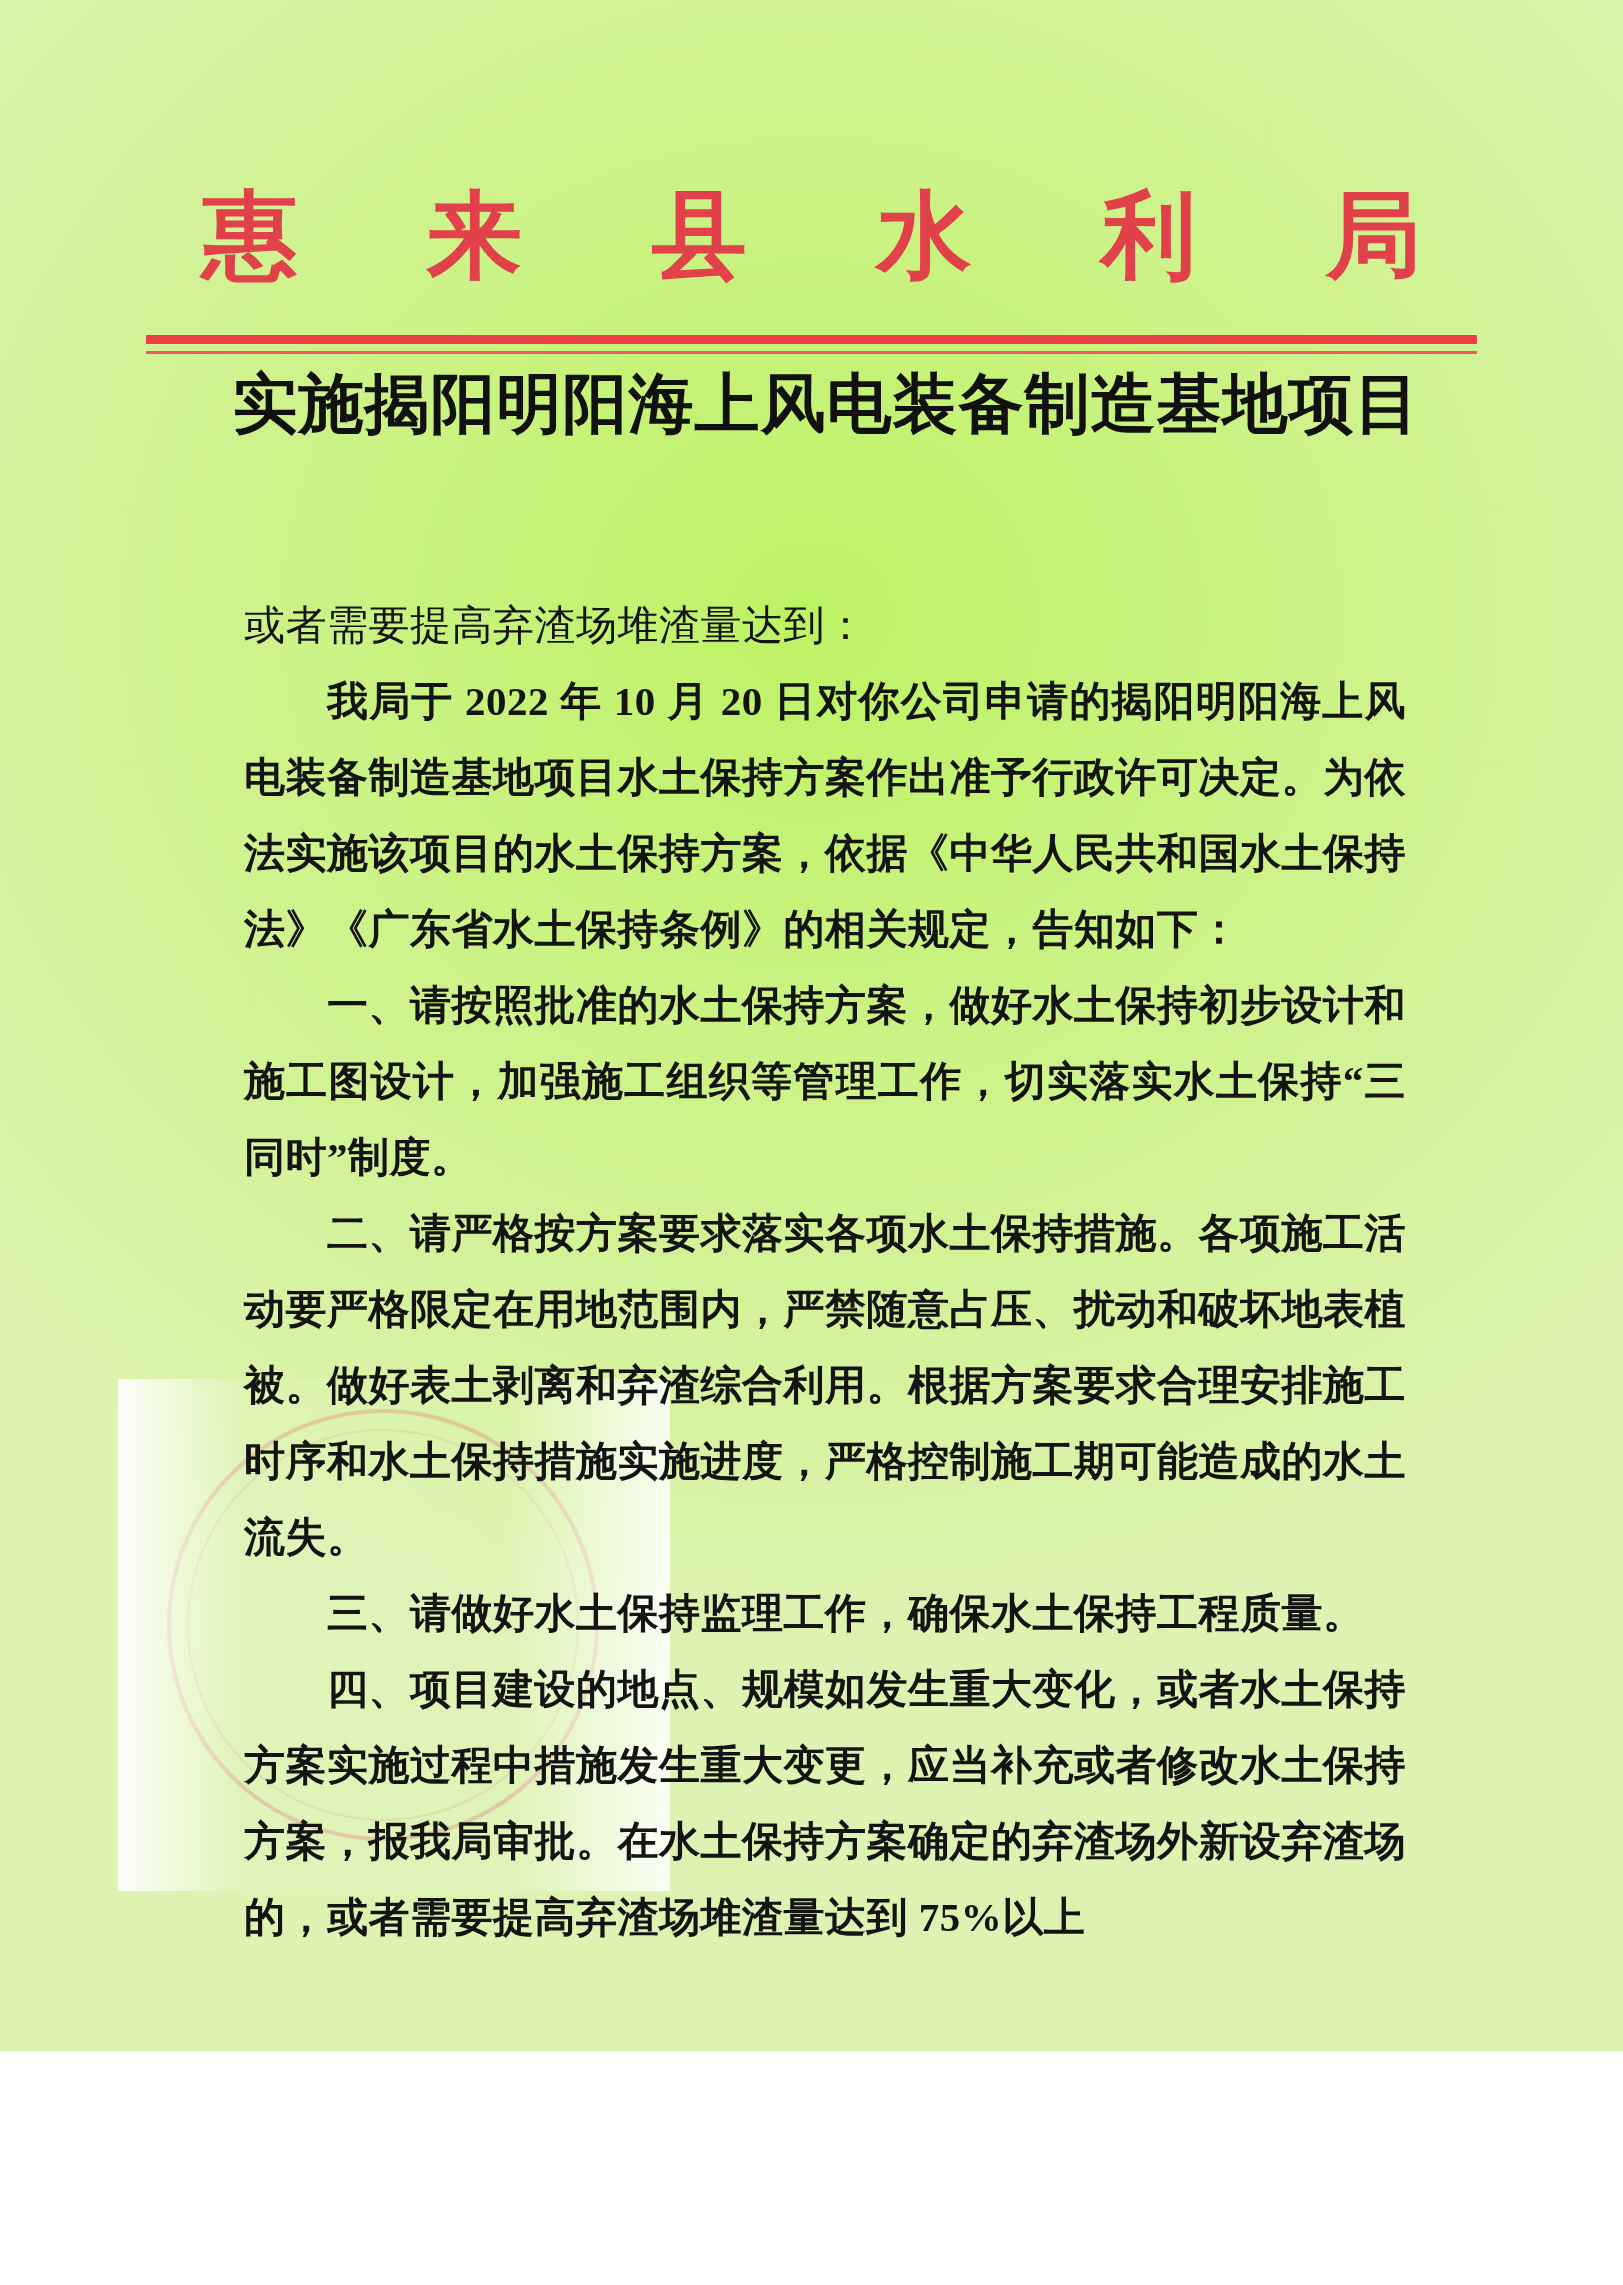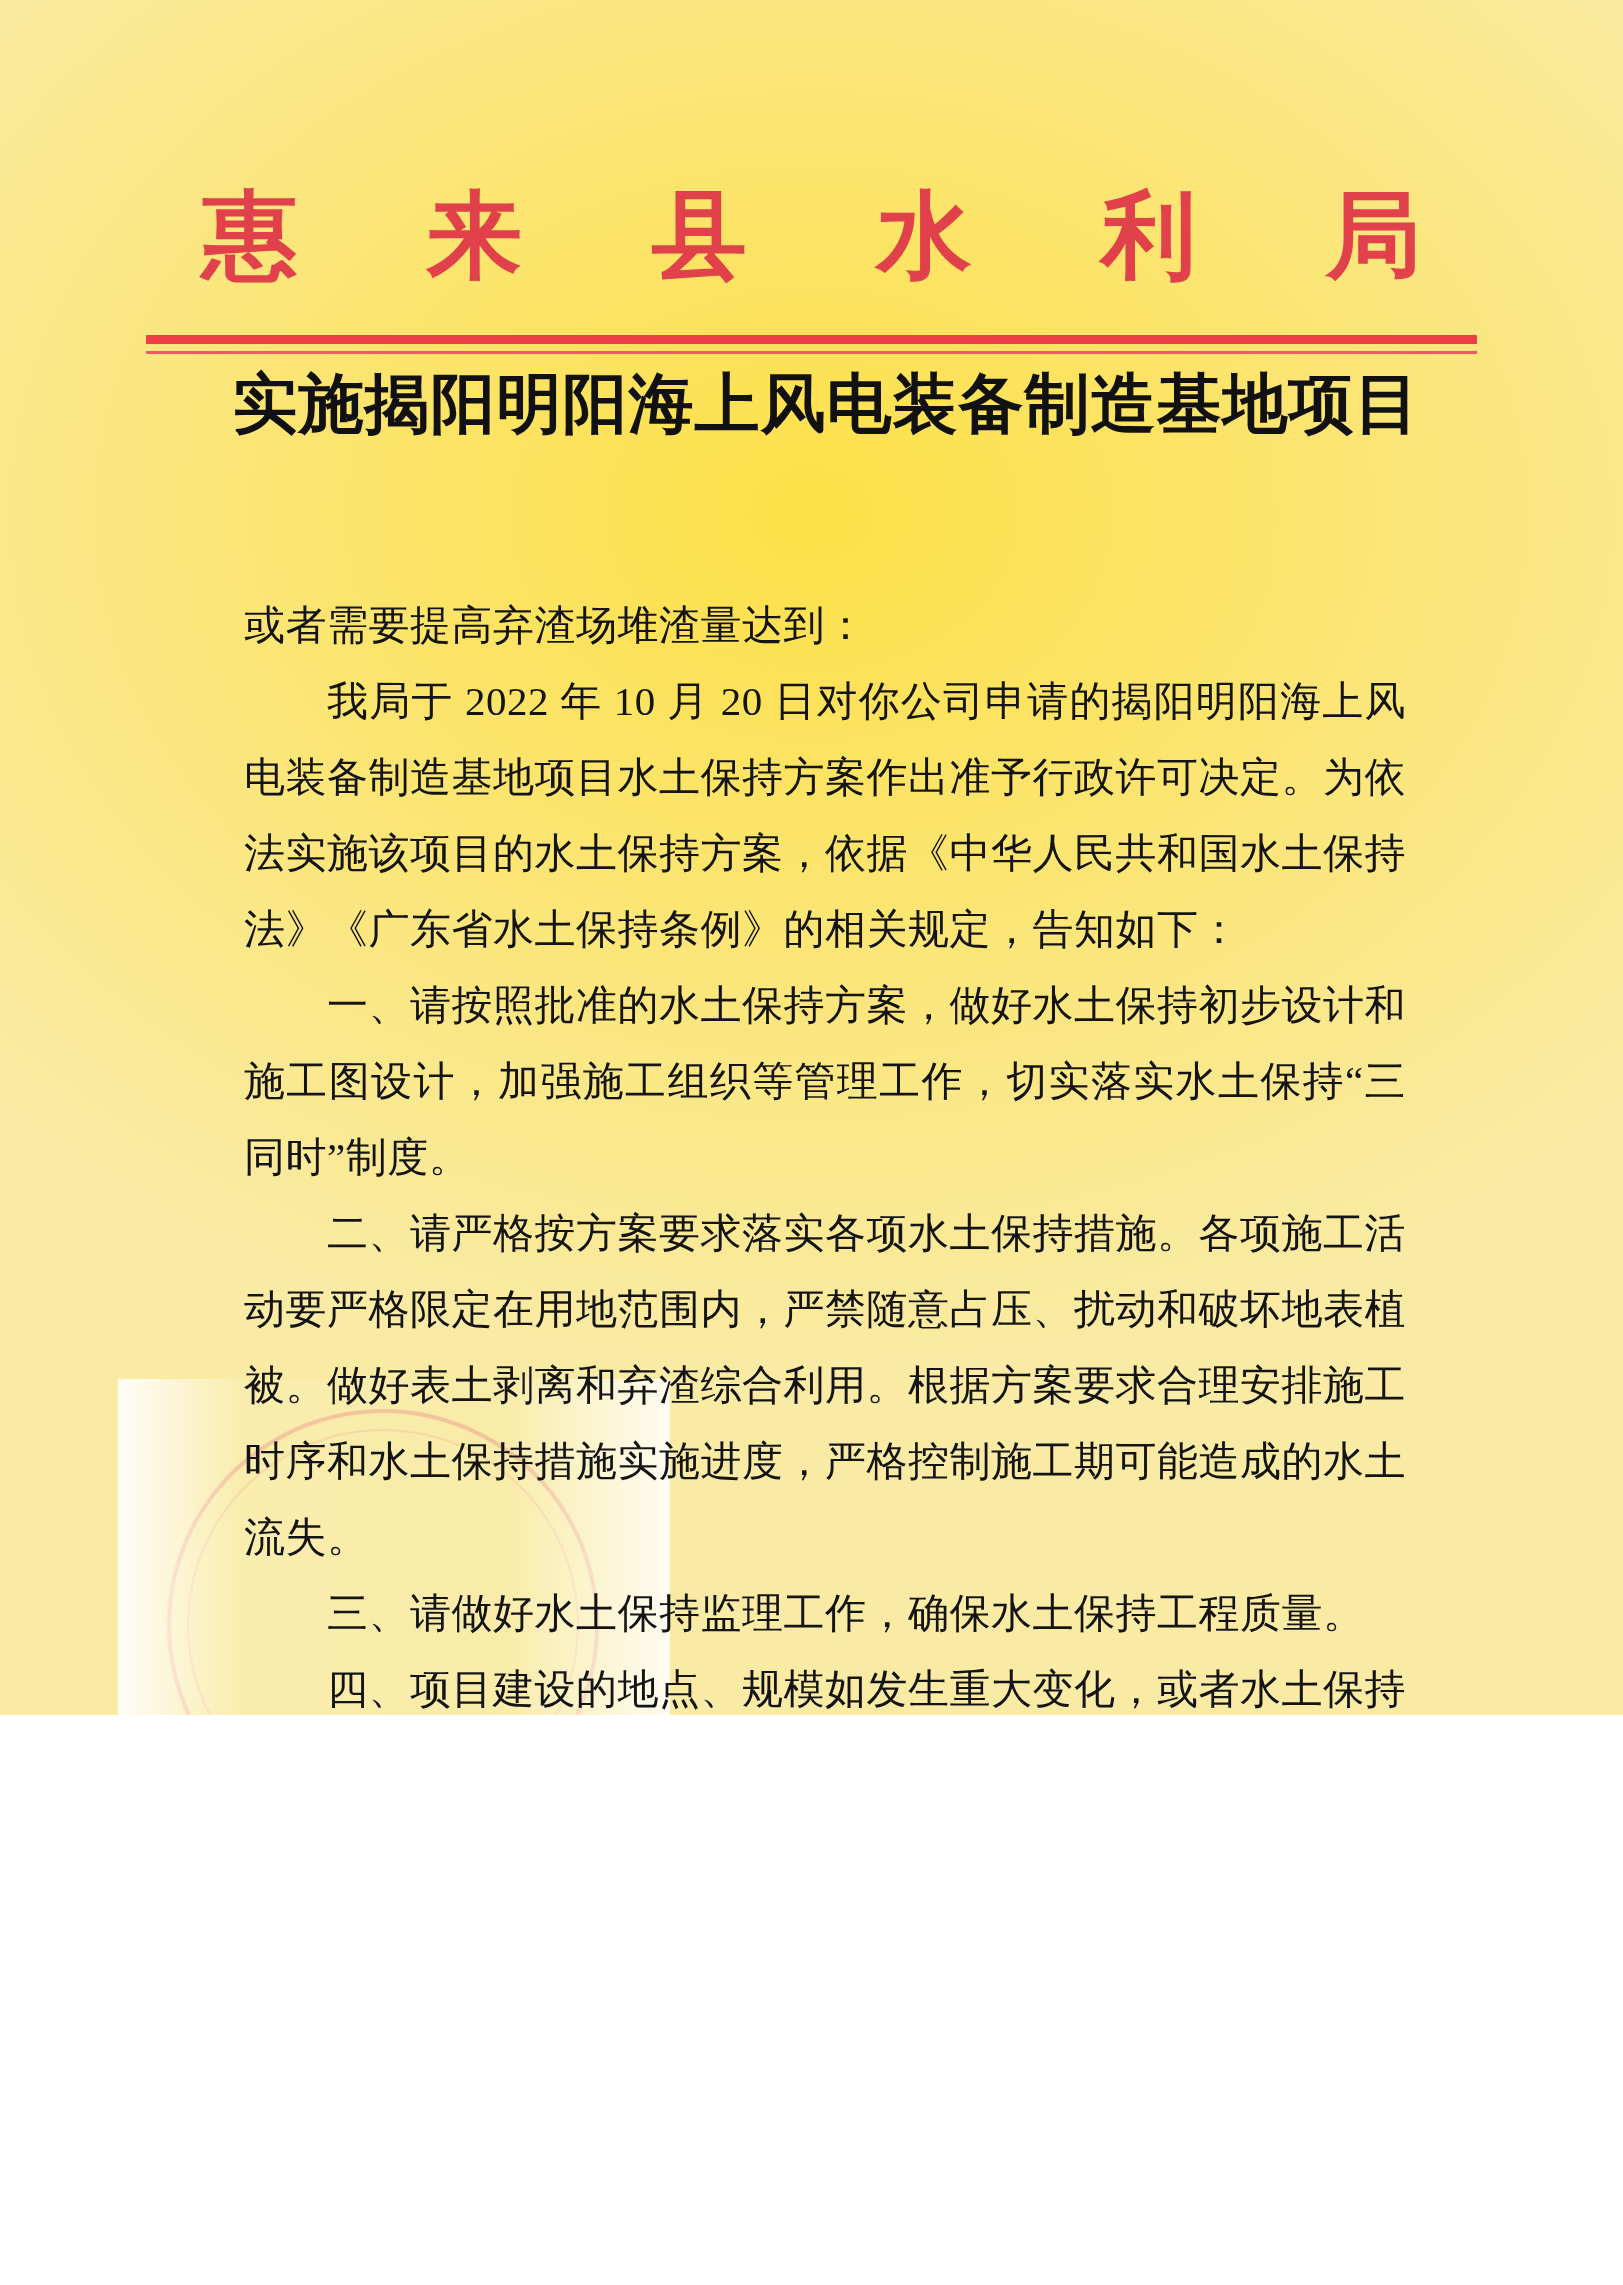--- a/index.html
+++ b/index.html
@@ -7,22 +7,22 @@
     padding: 0;
     background: #ffffff;
   }
   body {
     font-family: "Liberation Serif", "DejaVu Serif", serif;
   }
 
   #page {
     position: relative;
     width: 1623px;
-    height: 1715px;
-    background: #fde047;
+    height: 2051px;
+    background: #bef264;
     overflow: hidden;
     box-sizing: border-box;
   }
 
   
   #paper-texture {
     position: absolute;
     inset: 0;
     background:
       radial-gradient(ellipse 70% 50% at 50% 30%, rgba(255,255,255,0) 0%, rgba(246,244,241,0.55) 100%);
@@ -136,20 +136,21 @@
     letter-spacing: 0.5px;
   }
   #body-block .addressee {
     display: block;
     text-indent: 0;
   }
   #body-block .para {
     display: block;
     text-indent: 83px;
     margin: 0;
+    font-weight: bold;
   }
 
   
   #rule-bottom-group {
     position: absolute;
     left: 146px;
     right: 146px;
     top: 2096px;
   }
   #rule-bottom-group .rule-thin {

